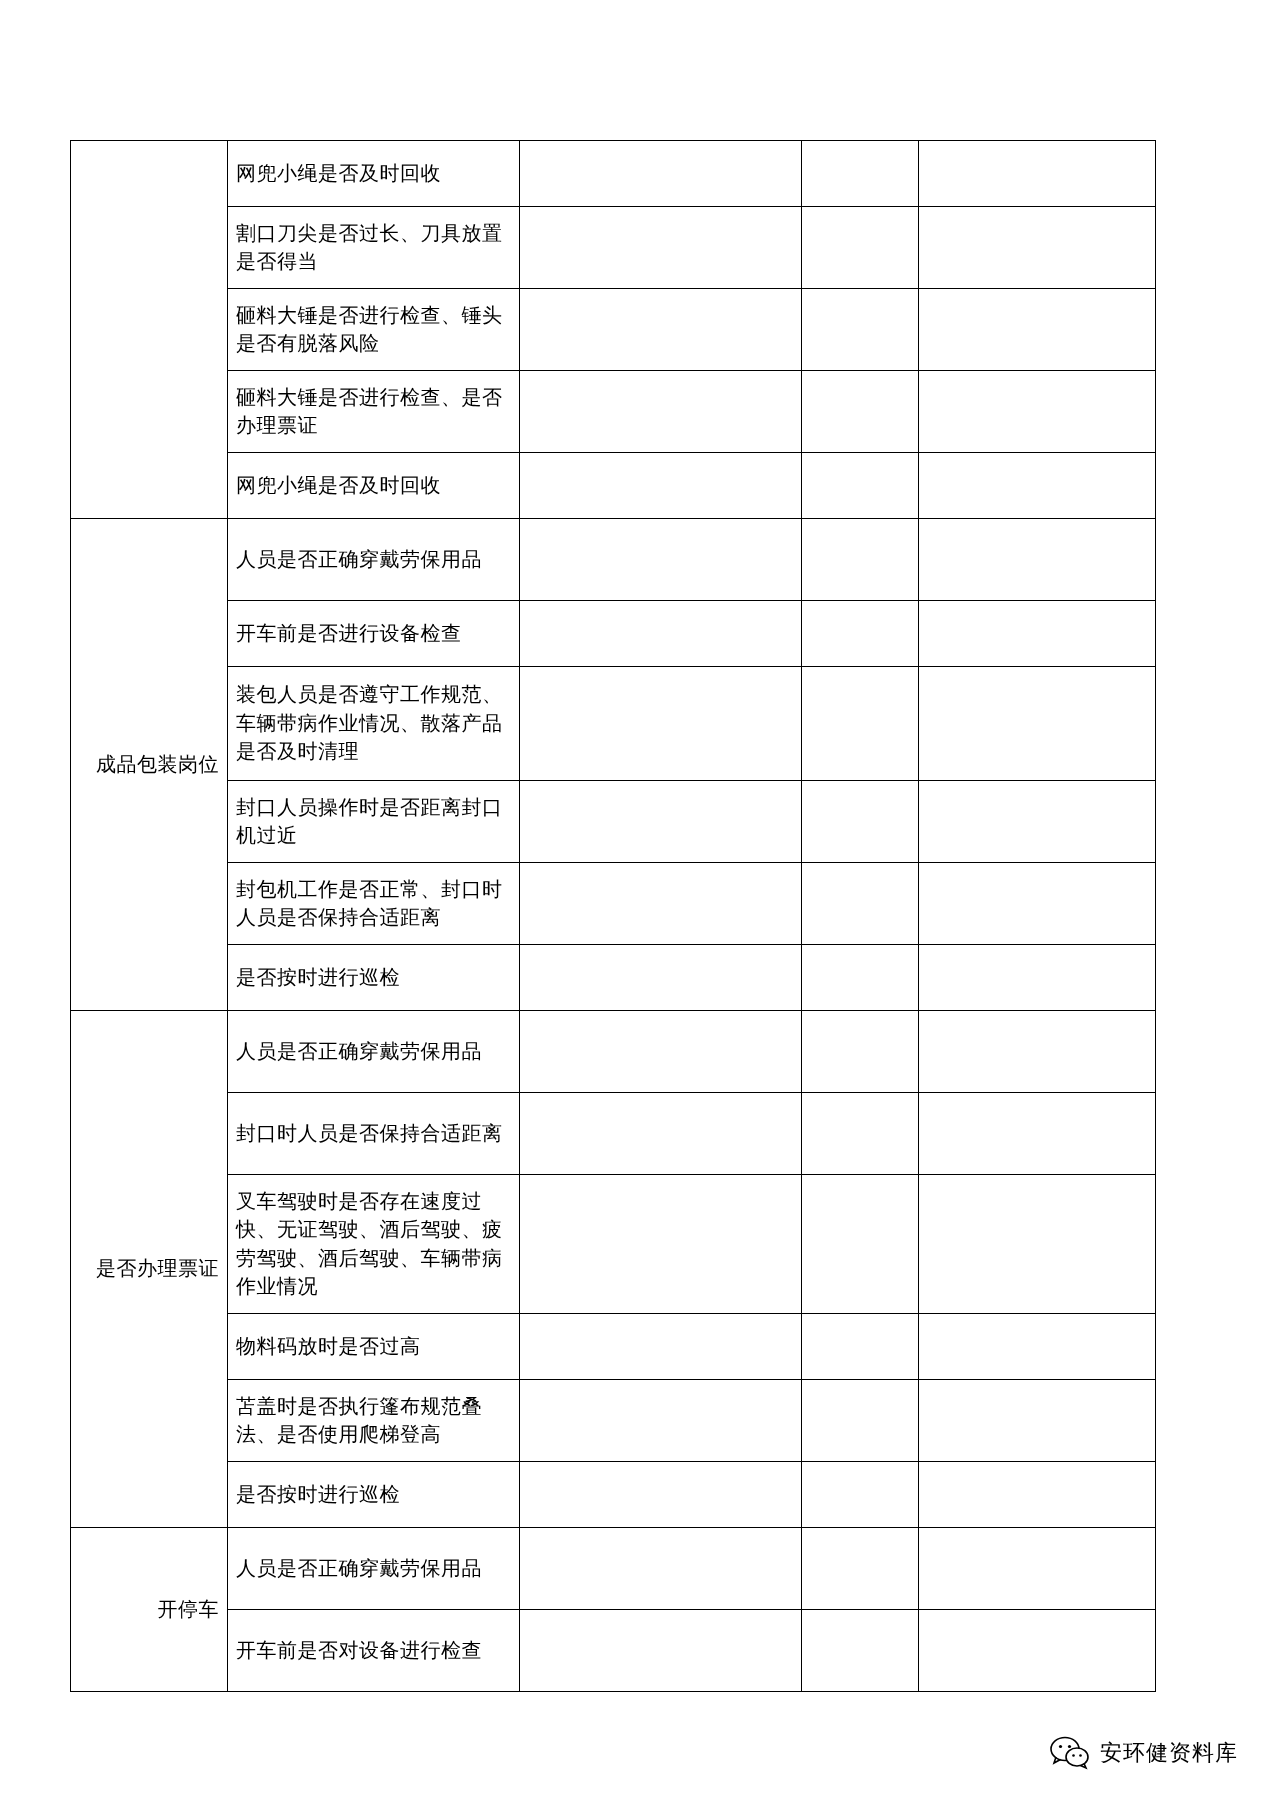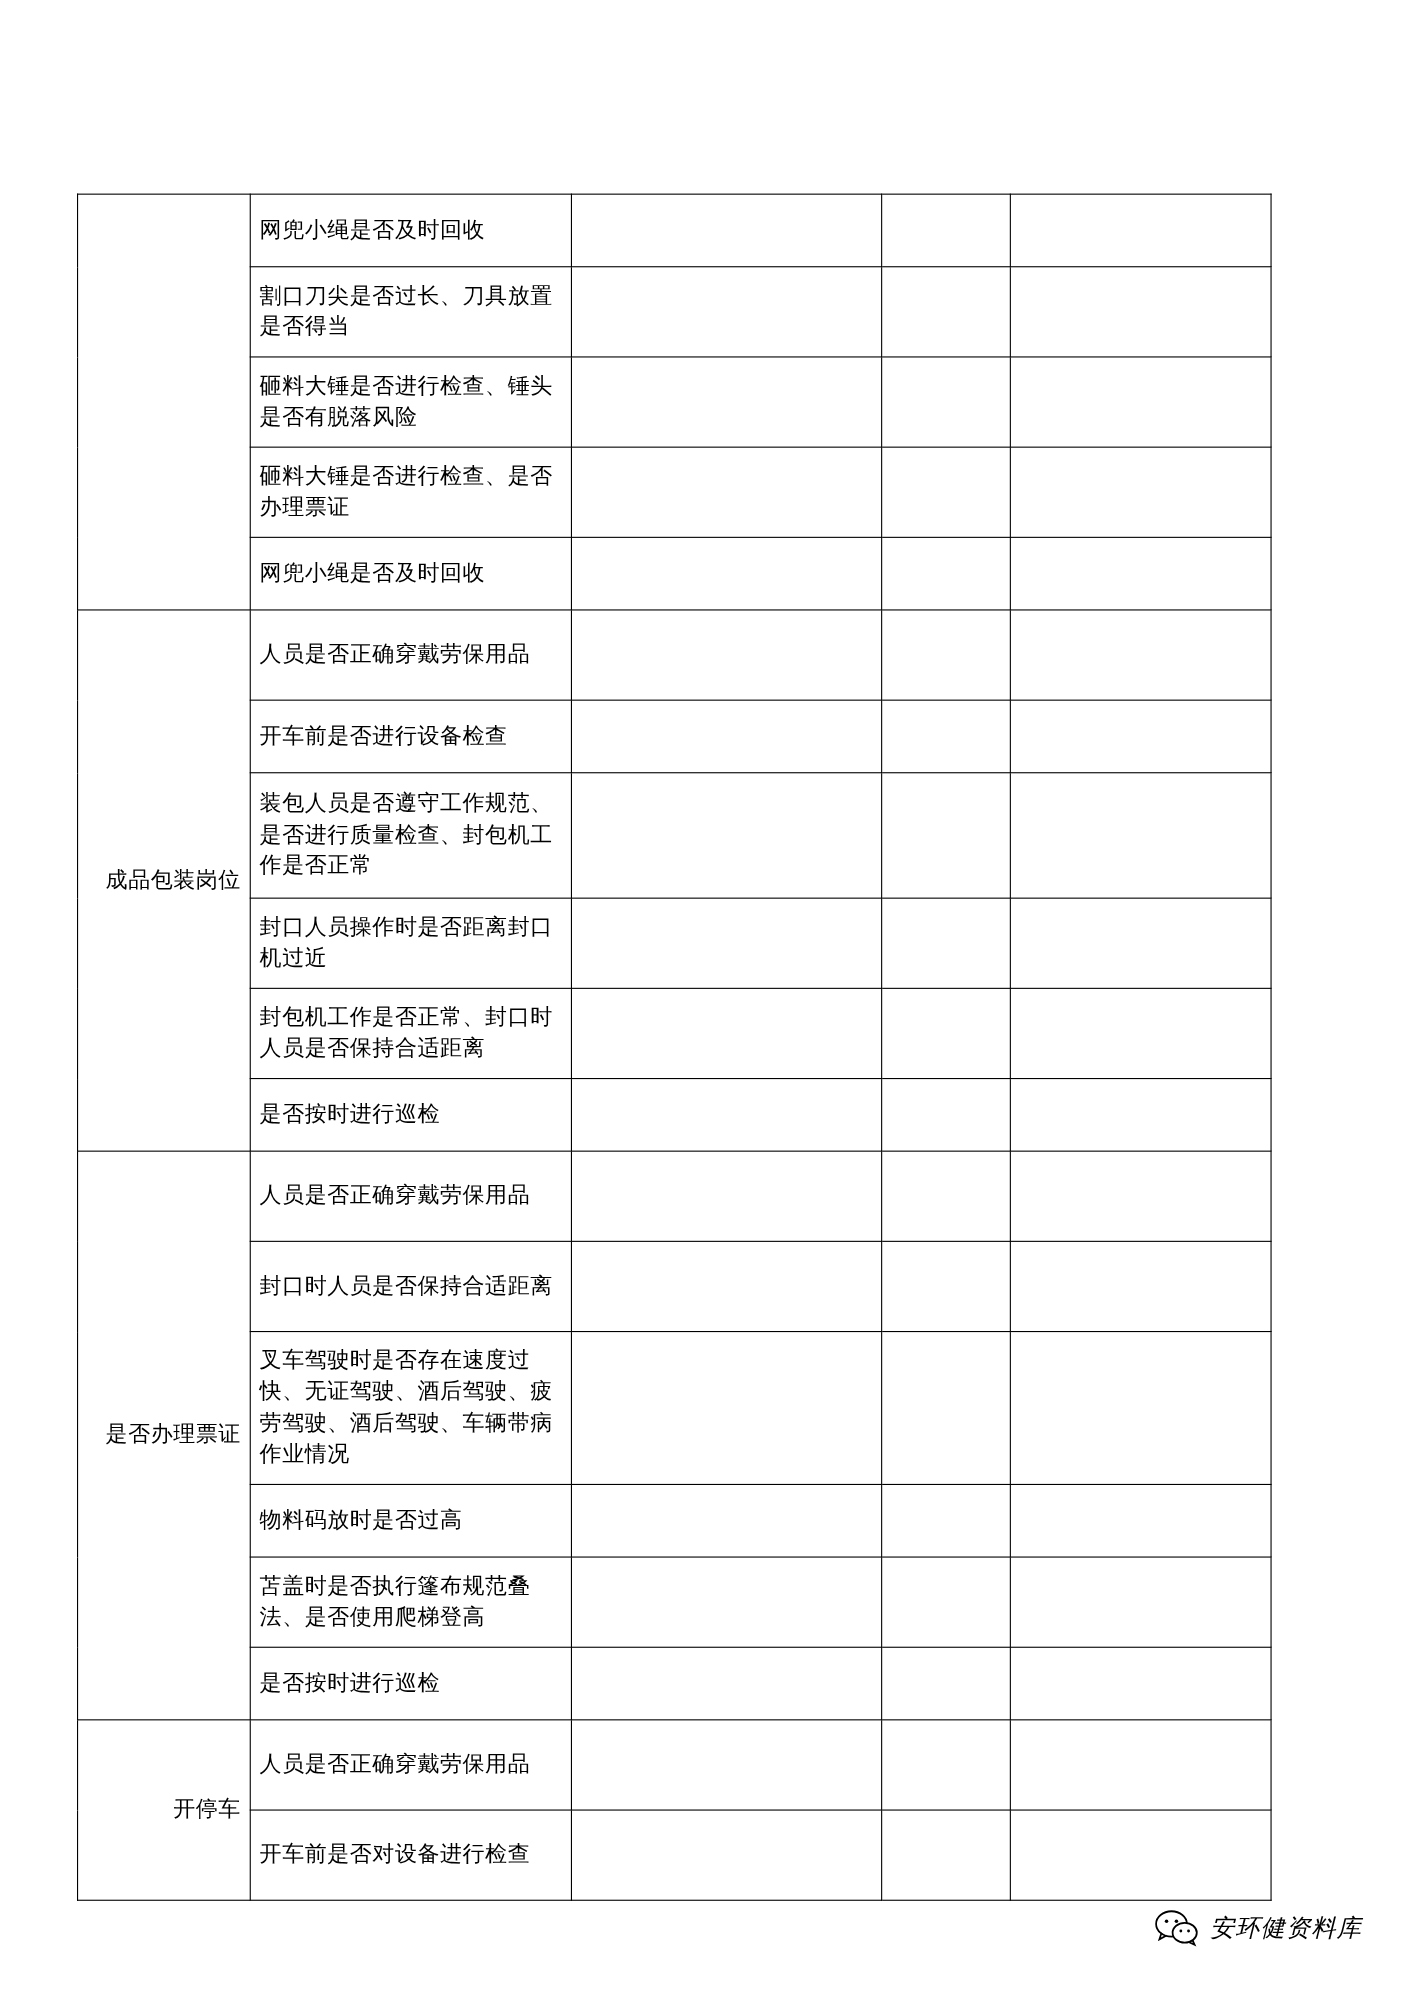--- a/index.html
+++ b/index.html
@@ -25,21 +25,20 @@
   .table-wrap {
     position: absolute;
     left: 70px;
     top: 140px;
     width: 1000px;
   }
   table.checklist {
     border-collapse: collapse;
     width: 1000px;
     table-layout: fixed;
-    margin-top: 36px;
   }
   table.checklist td {
     border: 1px solid #000000;
     vertical-align: middle;
     padding: 6px 8px 7px 8px;
     font-size: 20px;
     line-height: 1.42;
     letter-spacing: 0.5px;
   }
   td.col-post {
@@ -70,21 +69,20 @@
     font-size: 17px;
     letter-spacing: 2px;
   }
   .watermark {
     position: absolute;
     right: 42px;
     bottom: 40px;
     display: flex;
     align-items: center;
     gap: 10px;
-    font-style: italic;
   }
   .wm-logo {
     width: 40px;
     height: 34px;
     position: relative;
   }
   .wm-text {
     font-family: "Liberation Sans", sans-serif;
     font-size: 22px;
     color: #000000;
@@ -137,21 +135,21 @@
             <td class="col-b"></td>
             <td class="col-c"></td>
           </tr>
           <tr>
             <td class="col-item r1">开车前是否进行设备检查</td>
             <td class="col-a"></td>
             <td class="col-b"></td>
             <td class="col-c"></td>
           </tr>
           <tr>
-            <td class="col-item r3">装包人员是否遵守工作规范、是否进行质量检查、封包机工作是否正常</td>
+            <td class="col-item r3">装包人员是否遵守工作规范、车辆带病作业情况、散落产品是否及时清理</td>
             <td class="col-a"></td>
             <td class="col-b"></td>
             <td class="col-c"></td>
           </tr>
           <tr>
             <td class="col-item r2">封口人员操作时是否距离封口机过近</td>
             <td class="col-a"></td>
             <td class="col-b"></td>
             <td class="col-c"></td>
           </tr>

